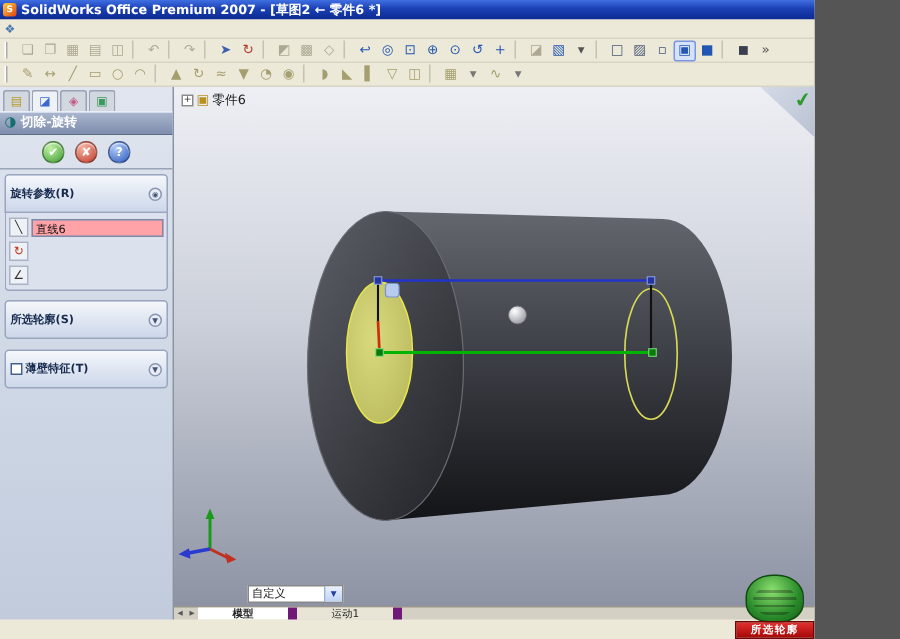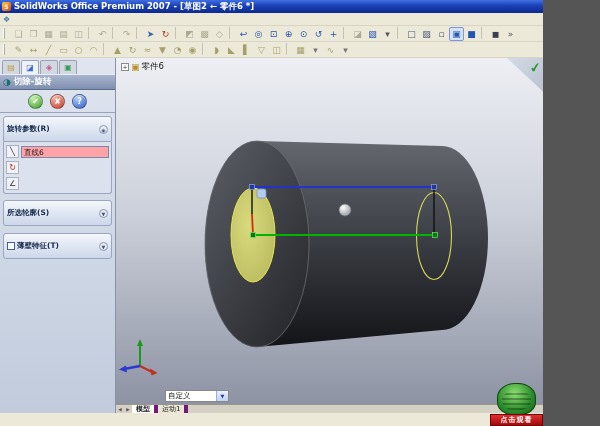--- a/index.html
+++ b/index.html
@@ -90,21 +90,21 @@
     background:linear-gradient(135deg,#d4dae6,#a9b2c6);
     clip-path:polygon(0 0,100% 0,100% 100%);}
   .corner-ok{position:absolute;right:24px;top:2px;color:#2e9a2e;font-size:13px;font-weight:bold;transform:rotate(-10deg);}
   .corner-x{position:absolute;right:5px;top:28px;color:#c05555;font-size:12px;font-weight:bold;}
   .scenecombo{position:absolute;left:16px;bottom:2px;width:64px;height:12px;display:flex;
     border:1px solid #888;background:#fff;box-sizing:border-box;margin-left:33px;}
   
   .tabsrow{position:absolute;left:116px;top:404px;width:461px;height:9px;background:#d4d0c4;
     border-top:1px solid #9a968a;display:flex;align-items:center;box-sizing:border-box;font-size:7px;}
   .navbtn{width:8px;text-align:center;font-size:4.5px;color:#555;}
-  .sheettab{padding:0 4px;height:8px;line-height:8px;background:#e8e5d6;border-right:4px solid #701a75;color:#222;}
+  .sheettab{padding:0 23px;height:8px;line-height:8px;background:#e8e5d6;border-right:6px solid #701a75;color:#222;}
   .sheettab.active{background:#fff;font-weight:bold;}
   
   .vscroll{position:absolute;left:565px;top:58px;width:12px;height:346px;background:#f6f5f0;
     border-left:1px solid #c8c4b4;box-sizing:border-box;}
   .vthumb{position:absolute;left:1px;top:1px;width:9px;height:8px;background:#d8d4c8;border:1px solid #a8a49a;box-sizing:border-box;}
   .taskpane{position:absolute;left:577px;top:58px;width:14px;height:355px;background:#ece9d8;
     border-left:1px solid #c8c4b4;box-sizing:border-box;display:flex;flex-direction:column;align-items:center;
     padding-top:14px;gap:7px;}
   .tpico{font-size:9px;line-height:10px;}
   .darkstrip{position:absolute;left:591px;top:58px;width:9px;height:355px;background:#4a4c52;}
@@ -357,16 +357,16 @@
       <span class="tpico" style="color: rgb(160, 149, 95);">❐</span>
       <span class="tpico" style="color: rgb(138, 138, 132);">◎</span>
       <span class="tpico" style="color: rgb(47, 122, 79);">▣</span>
       <span class="tpico" style="color: rgb(74, 98, 160);">«</span>
     </div>
   <div class="darkstrip"></div>
 
 
   <div class="hulk">
     <div class="hulkbody"></div>
-    <div class="hulkbanner">点击观看</div>
+    <div class="hulkbanner">所选轮廓</div>
   </div>
 
 </div>
 
 </body></html>

